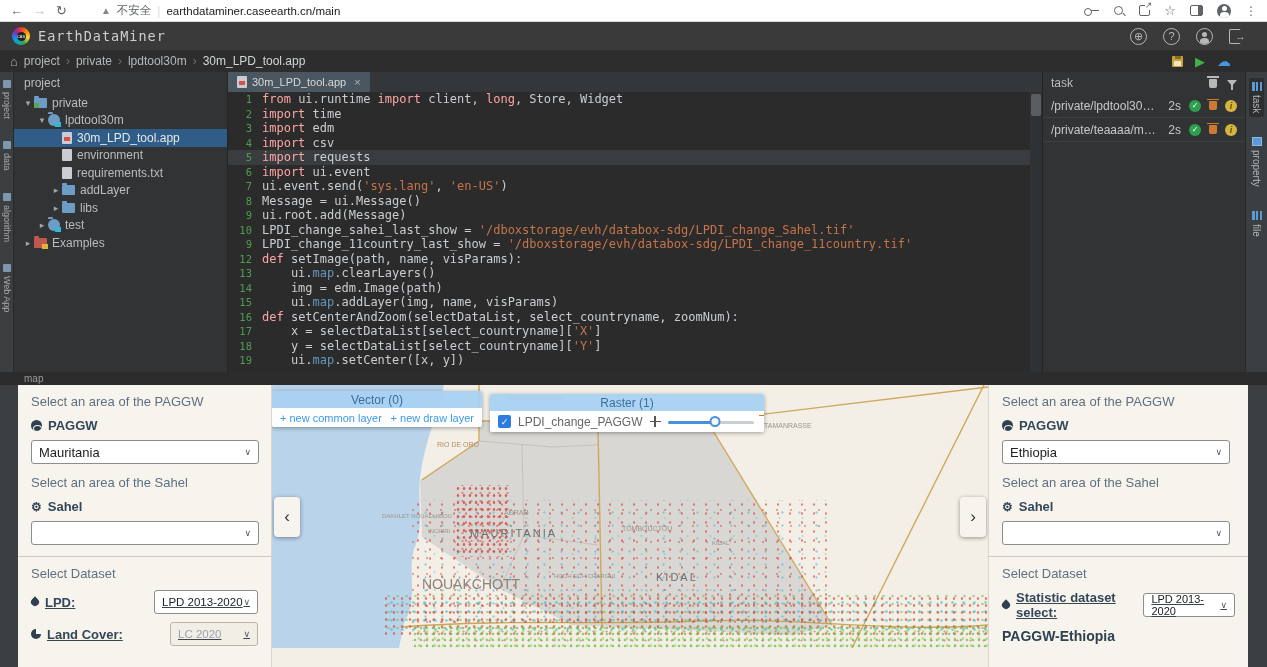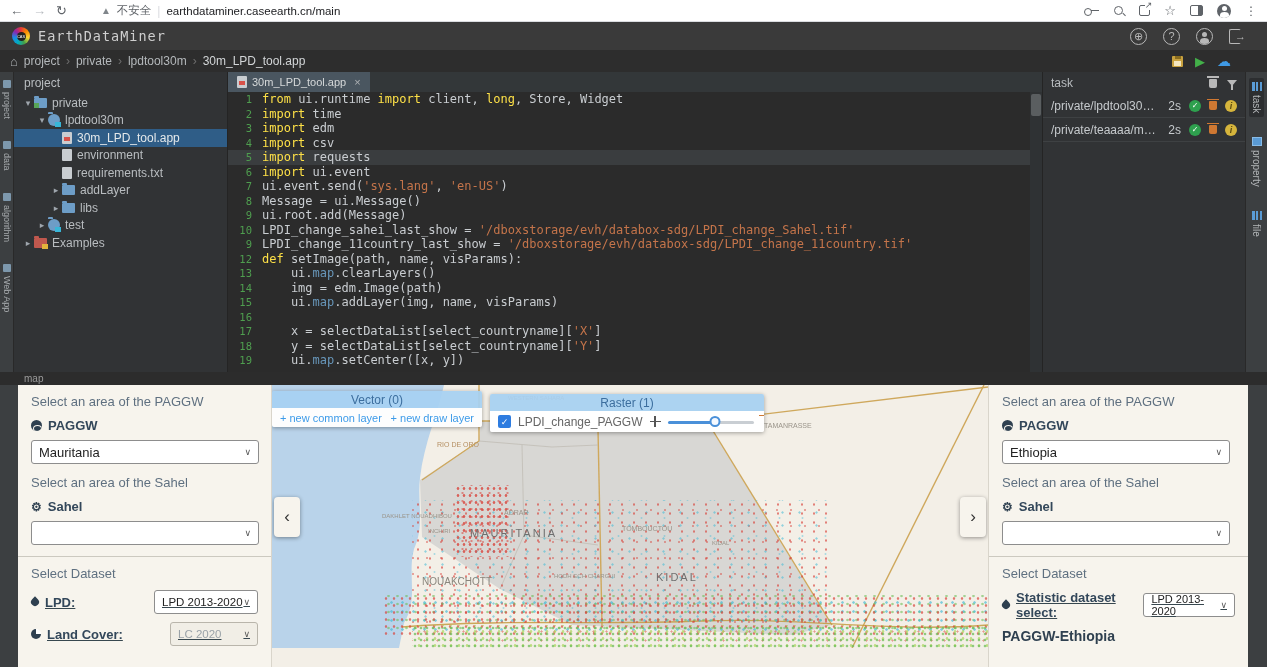--- a/index.html
+++ b/index.html
@@ -95,21 +95,21 @@
   .tab-bar { height:20px; background:#333739; display:flex; align-items:flex-end; }
   .editor-tab { height:20px; background:#4a5660; display:flex; align-items:center; gap:5px; padding:0 9px;
     font-size:11px; color:#d6d9da; }
   .tab-close { color:#aeb2b5; font-size:11px; margin-left:3px; }
   .code-area { flex:1; position:relative; overflow:hidden;
     font-family:"DejaVu Sans Mono", monospace; font-size:12px; line-height:14.5px; }
   .code-line { display:flex; height:14.5px; white-space:pre; }
   .code-line.active { background:#3a3d3f; }
   .gutter { width:34px; flex:none; text-align:right; padding-right:10px; color:#4f9e4f; font-size:10.5px; }
   .code-text { color:#c9cdd1; }
-  .kw { color:#fde047; }
+  .kw { color:#fca5a5; }
   .str { color:#c4744a; }
   .prop { color:#6897bb; }
   .ed-scroll { position:absolute; right:0; top:0; width:12px; height:100%; background:#2f3234; }
   .ed-thumb { position:absolute; right:1px; top:2px; width:10px; height:22px; background:#5a5e60; border-radius:2px; }
 
   .task-panel { width:203px; background:#313335; border-left:1px solid #242424; display:flex; flex-direction:column; }
   .task-head { height:22px; display:flex; align-items:center; padding:0 8px; gap:10px; }
   .task-title { color:#b9bdc0; font-size:12px; margin-right:auto; }
   .ic-trash { position:relative; width:8px; height:9px; background:currentColor; border-radius:1px 1px 2px 2px; }
   .ic-trash::before { content:""; position:absolute; left:-2px; top:-2.5px; width:12px; height:1.6px; background:currentColor; }
@@ -377,21 +377,21 @@
         <div class="code-line"><span class="gutter">6</span><span class="code-text"><span class="kw">import</span> ui.event</span></div>
         <div class="code-line"><span class="gutter">7</span><span class="code-text">ui.event.send(<span class="str">'sys.lang'</span>, <span class="str">'en-US'</span>)</span></div>
         <div class="code-line"><span class="gutter">8</span><span class="code-text">Message = ui.Message()</span></div>
         <div class="code-line"><span class="gutter">9</span><span class="code-text">ui.root.add(Message)</span></div>
         <div class="code-line"><span class="gutter">10</span><span class="code-text">LPDI_change_sahei_last_show = <span class="str">'/dboxstorage/evh/databox-sdg/LPDI_change_Sahel.tif'</span></span></div>
         <div class="code-line"><span class="gutter">9</span><span class="code-text">LPDI_change_11country_last_show = <span class="str">'/dboxstorage/evh/databox-sdg/LPDI_change_11country.tif'</span></span></div>
         <div class="code-line"><span class="gutter">12</span><span class="code-text"><span class="kw">def</span> setImage(path, name, visParams):</span></div>
         <div class="code-line"><span class="gutter">13</span><span class="code-text">    ui.<span class="prop">map</span>.clearLayers()</span></div>
         <div class="code-line"><span class="gutter">14</span><span class="code-text">    img = edm.Image(path)</span></div>
         <div class="code-line"><span class="gutter">15</span><span class="code-text">    ui.<span class="prop">map</span>.addLayer(img, name, visParams)</span></div>
-        <div class="code-line"><span class="gutter">16</span></div>
+        <div class="code-line"><span class="gutter">16</span><span class="code-text"><span class="kw">def</span> setCenterAndZoom(selectDataList, select_countryname, zoomNum):</span></div>
         <div class="code-line"><span class="gutter">17</span><span class="code-text">    x = selectDataList[select_countryname][<span class="str">'X'</span>]</span></div>
         <div class="code-line"><span class="gutter">18</span><span class="code-text">    y = selectDataList[select_countryname][<span class="str">'Y'</span>]</span></div>
         <div class="code-line"><span class="gutter">19</span><span class="code-text">    ui.<span class="prop">map</span>.setCenter([x, y])</span></div>
         <div class="ed-scroll">
         <div class="ed-thumb"></div>
       </div>
     </div>
   </div>
 
   <div class="task-panel">
@@ -510,21 +510,21 @@
         <span class="map-label" style="left: 236px; top: 10px; font-size: 6px; color: rgb(181, 143, 98);">WESTERN SAHARA</span>
         <span class="map-label" style="left: 165px; top: 56px; font-size: 7px; color: rgb(181, 143, 98);">RIO DE ORO</span>
         <span class="map-label" style="left: 110px; top: 128px; font-size: 6px; color: rgb(154, 148, 138);">DAKHLET NOUADHIBOU</span>
         <span class="map-label" style="left: 156px; top: 143px; font-size: 6px; color: rgb(154, 148, 138);">INCHIRI</span>
         <span class="map-label" style="left: 232px; top: 124px; font-size: 7px; color: rgb(154, 148, 138);">ADRAR</span>
         <span class="map-label" style="left: 198px; top: 142px; font-size: 11px; color: rgb(111, 111, 111); letter-spacing: 2px;">MAURITANIA</span>
         <span class="map-label" style="left: 350px; top: 140px; font-size: 7px; color: rgb(154, 148, 138);">TOMBOUCTOU</span>
         <span class="map-label" style="left: 440px; top: 155px; font-size: 6px; color: rgb(154, 148, 138);">KIDAL</span>
         <span class="map-label" style="left: 282px; top: 188px; font-size: 6px; color: rgb(154, 148, 138);">HODH ECH CHARGUI</span>
         <span class="map-label" style="left: 384px; top: 186px; font-size: 11px; color: rgb(111, 111, 111); letter-spacing: 2px;">KIDAL</span>
-        <span class="map-label" style="left: 150px; top: 191px; font-size: 10px; color: rgb(138, 133, 124);">NOUAKCHOTT</span>
+        <span class="map-label" style="left: 150px; top: 191px; font-size: 14px; color: rgb(138, 133, 124);">NOUAKCHOTT</span>
         <span class="map-label" style="left: 492px; top: 37px; font-size: 7px; color: rgb(154, 148, 138);">TAMANRASSE</span>
       </div>
 
     <div class="layer-panel vector-panel">
       <div class="layer-head">Vector  (0)</div>
       <div class="vector-body">
         <span class="layer-link">+ new common layer</span>
         <span class="layer-link">+ new draw layer</span>
       </div>
     </div>

